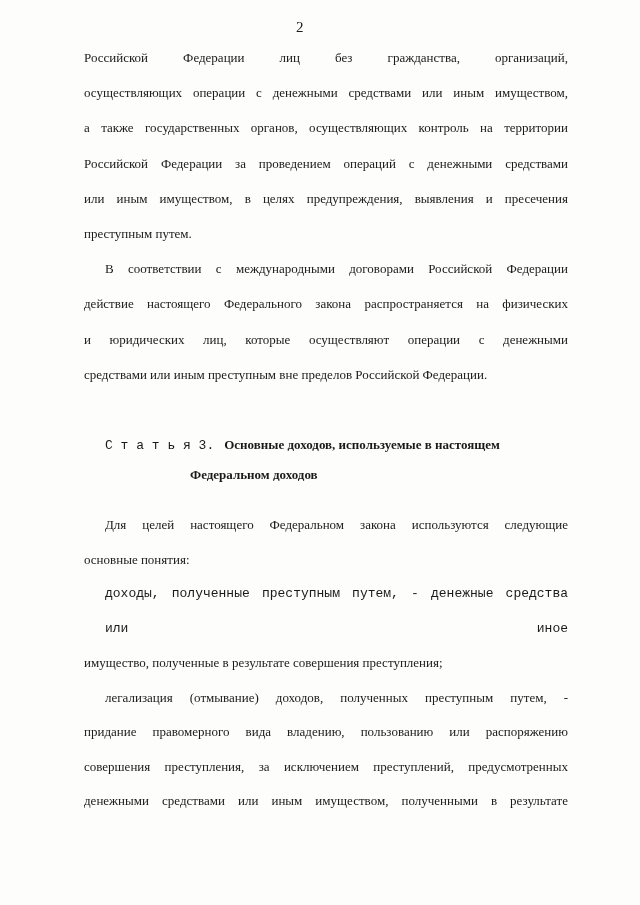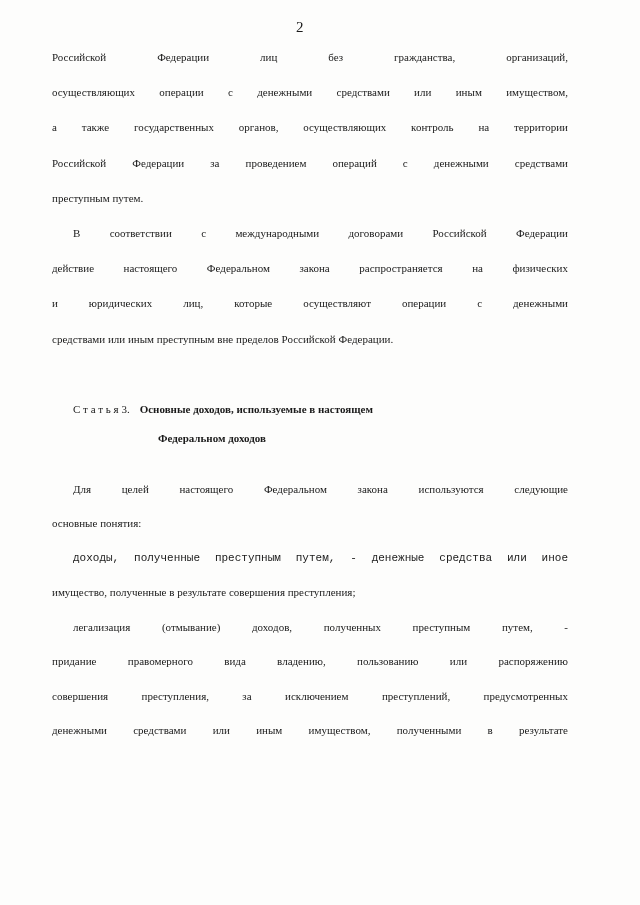--- a/index.html
+++ b/index.html
@@ -30,49 +30,51 @@
   }
   .text-column {
     position: absolute;
     left: 52px;
     top: 40px;
     width: 516px;
   }
   .block { margin: 0; }
   .line {
     white-space: normal;
-    font-size: 11px;
+    font-size: 13px;
+    margin-left: 32px;
   }
   .body1 .line { line-height: 35.2px; }
   .body2 .line { line-height: 34.5px; }
   .heading .line { line-height: 29px; }
   .just {
     text-align: justify;
     text-align-last: justify;
   }
   .bold { font-weight: 700; }
-  span.part-spaced { font-weight: 400; }
+  span.part-spaced { font-weight: 400; font-family: Liberation Mono, monospace; }
   span.part-bold { font-weight: 700; margin-left: 10px; }
 </style>
 </head>
 <body>
 
 <div class="page">
   <div class="page-number">2</div>
   <div class="text-column">
       <div class="block body1">
         <div class="line just">Российской Федерации лиц без гражданства, организаций,</div>
         <div class="line just">осуществляющих операции с денежными средствами или иным имуществом,</div>
         <div class="line just">а также государственных органов, осуществляющих контроль на территории</div>
         <div class="line just">Российской Федерации за проведением операций с денежными средствами</div>
+        <div class="line just">или иным имуществом, в целях предупреждения, выявления и пресечения</div>
         <div class="line">преступным путем.</div>
       </div>
       <div class="block body1">
         <div class="line just" style="padding-left: 21px;">В соответствии с международными договорами Российской Федерации</div>
-        <div class="line just">действие настоящего Федеральном закона распространяется на физических</div>
+        <div class="line just">действие настоящего Федерального закона распространяется на физических</div>
         <div class="line just">и юридических лиц, которые осуществляют операции с денежными</div>
         <div class="line">средствами или иным преступным вне пределов Российской Федерации.</div>
       </div>
       <div class="block heading" style="margin-top: 38px;">
         <div class="line" style="padding-left: 21px;"><span class="part-spaced">С т а т ь я 3.</span><span class="part-bold">Основные доходов, используемые в настоящем</span></div>
         <div class="line bold" style="padding-left: 106px;">Федеральном доходов</div>
       </div>
       <div class="block body2" style="margin-top: 19px;">
         <div class="line just" style="padding-left: 21px;">Для целей настоящего Федеральном закона используются следующие</div>
         <div class="line">основные понятия:</div>

